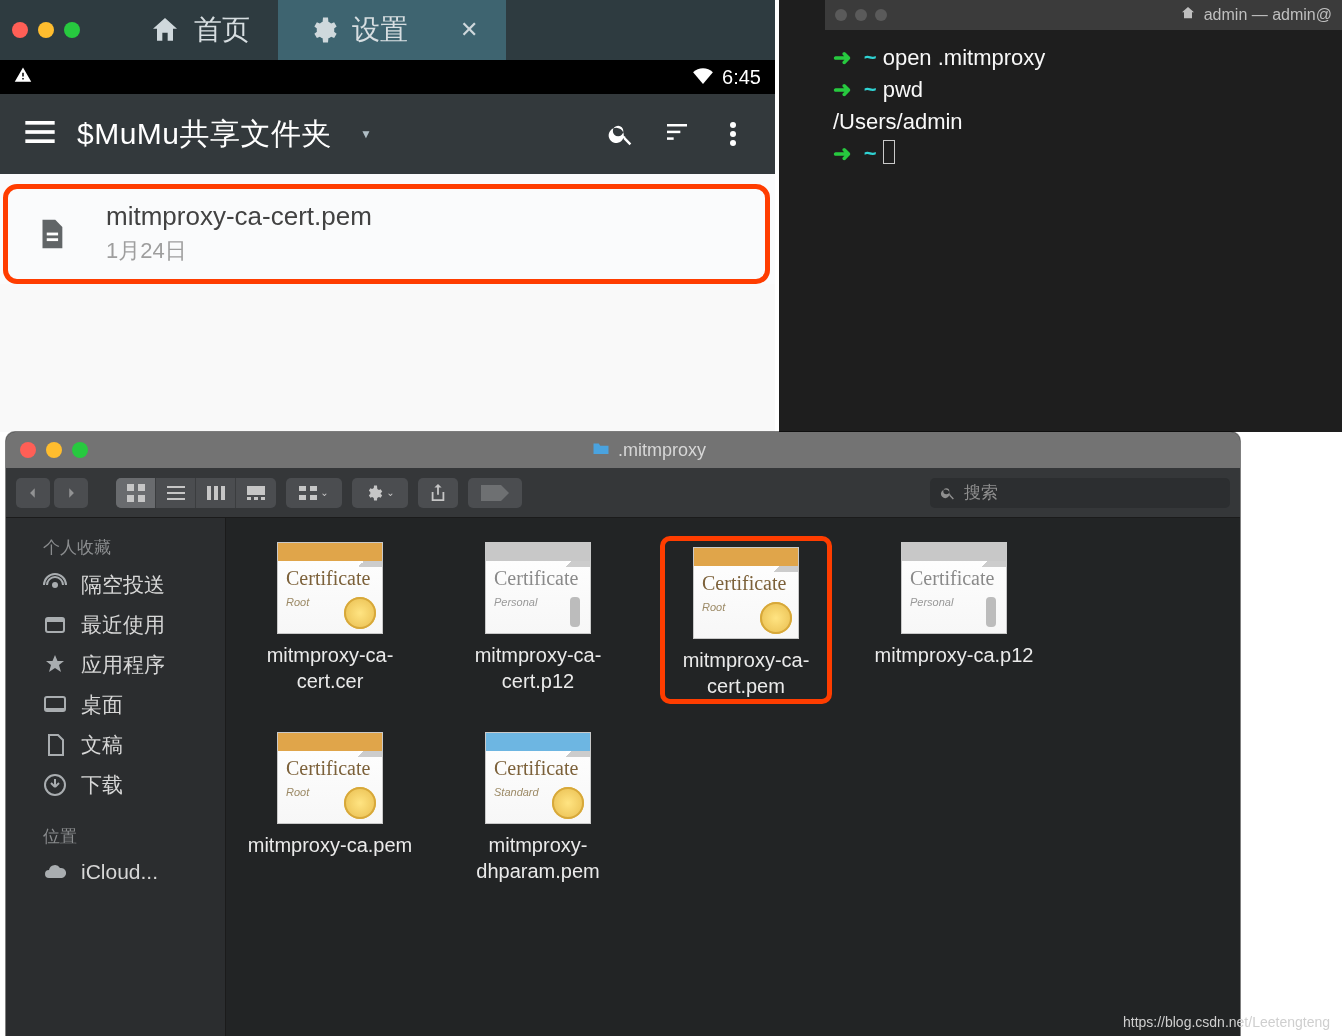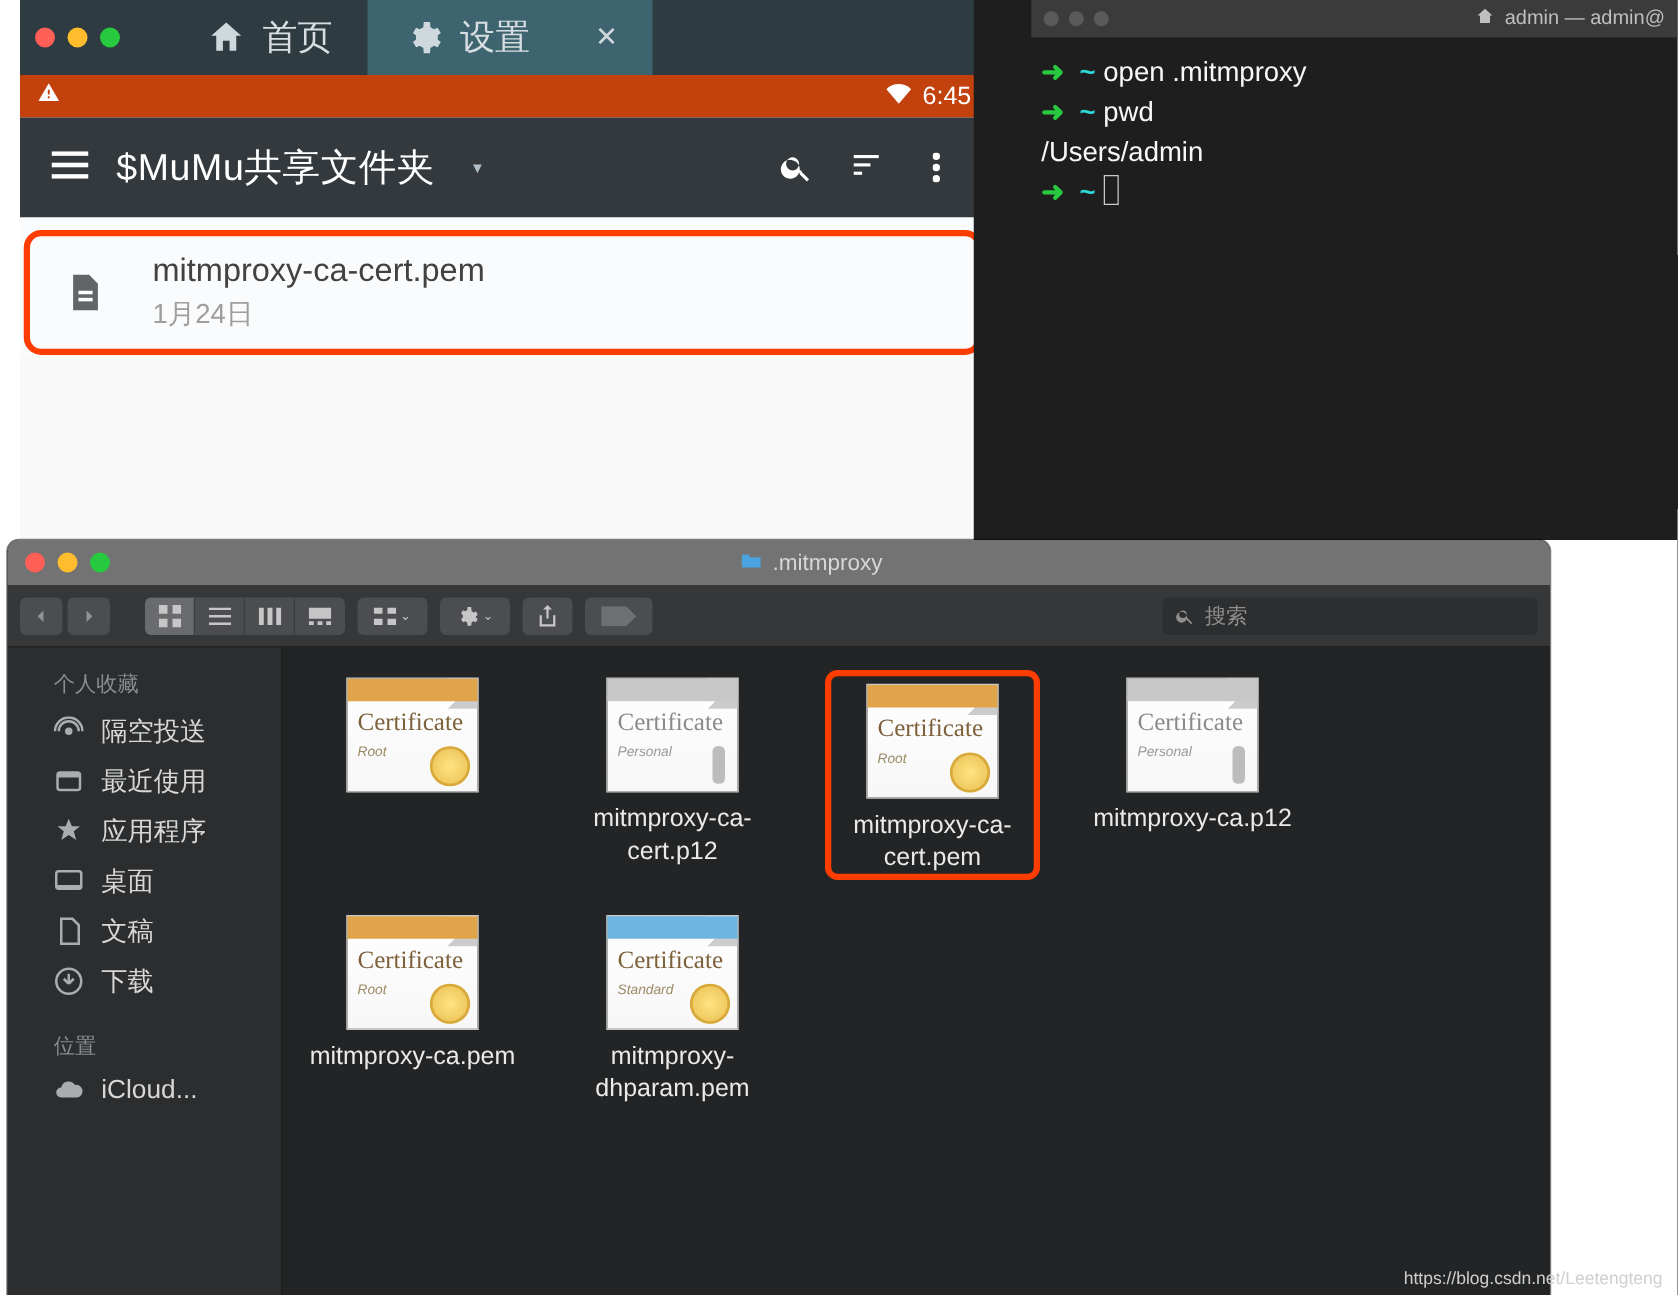--- a/index.html
+++ b/index.html
@@ -1,31 +1,31 @@
 <!DOCTYPE html>
 <html><head>
 <meta charset="utf-8">
 <style>
   * { margin:0; padding:0; box-sizing:border-box; font-family: -apple-system, "Helvetica Neue", Arial, "PingFang SC", "Hiragino Sans GB", sans-serif; }
   body { width:1342px; height:1036px; background:#fff; overflow:hidden; position:relative; }
 
   
-  .android { position:absolute; left:16px; top:0; width:775px; height:432px; background:#f9f9f9; }
+  .android { position:absolute; left:0; top:0; width:775px; height:432px; background:#f9f9f9; }
   .android-titlebar { height:60px; background:#2e3b40; color:#e7eef1; display:flex; align-items:center; }
   .traffic { display:flex; gap:10px; margin-left:12px; margin-right:40px; }
   .dot { width:16px; height:16px; border-radius:50%; }
   .dot.red{background:#ff5f56;} .dot.yellow{background:#ffbd2e;} .dot.green{background:#27c93f;}
   .etab { display:flex; align-items:center; gap:12px; height:60px; padding:0 28px; color:#d7dee1; font-size:28px;}
   .etab .tab-icon{width:34px;height:34px;display:flex;align-items:center;justify-content:center;}
   .etab.active { background:#3e6470; position:relative;}
   .etab .close { margin-left:40px; font-size:22px; color:#cfd8dc; }
   .home-icon svg{width:32px;height:32px;fill:#cfd8dc;}
   .gear-icon svg{width:30px;height:30px;fill:#cfd8dc;}
 
-  .astatus { height:34px; background:#c2410c; color:#fff; display:flex; align-items:center; justify-content:space-between; padding:0 14px; font-size:20px;}
+  .astatus { height:34px; background:#000000; color:#fff; display:flex; align-items:center; justify-content:space-between; padding:0 14px; font-size:20px;}
   .astatus .left svg{width:18px;height:18px;fill:#fff;}
   .astatus .right{display:flex;align-items:center;gap:8px;}
   .wifi-icon svg{width:22px;height:18px;fill:#fff;}
 
   .atoolbar { height:80px; background:#33393c; color:#fff; display:flex; align-items:center; padding:0 25px; gap:22px;text-align:center;}
   .atoolbar .hamburger svg{width:30px;height:22px;fill:#fff;}
   .atoolbar .title{font-size:30px; font-weight:500; letter-spacing:0.5px;}
   .atoolbar .drop{margin-left:6px;font-size:12px;color:#b0bec5;}
   .atoolbar .spacer{flex:1;}
   .atoolbar .aicon{width:34px;height:34px;display:flex;align-items:center;justify-content:center;}
@@ -365,20 +365,21 @@
 
     <div class="content">
       <div class="grid" id="finder-grid">
           <div class="fileitem">
             <div class="cert root">
               <div class="bar"></div>
               <div class="txt">Certificate</div>
               <div class="sub">Root</div>
               <div class="seal"></div>
             </div>
+            <div>mitmproxy-ca-cert.cer</div>
           </div>
           <div class="fileitem">
             <div class="cert personal">
               <div class="bar"></div>
               <div class="txt gray">Certificate</div>
               <div class="sub">Personal</div>
               <div class="key"></div>
             </div>
             <div>mitmproxy-ca-cert.p12</div>
           </div>

